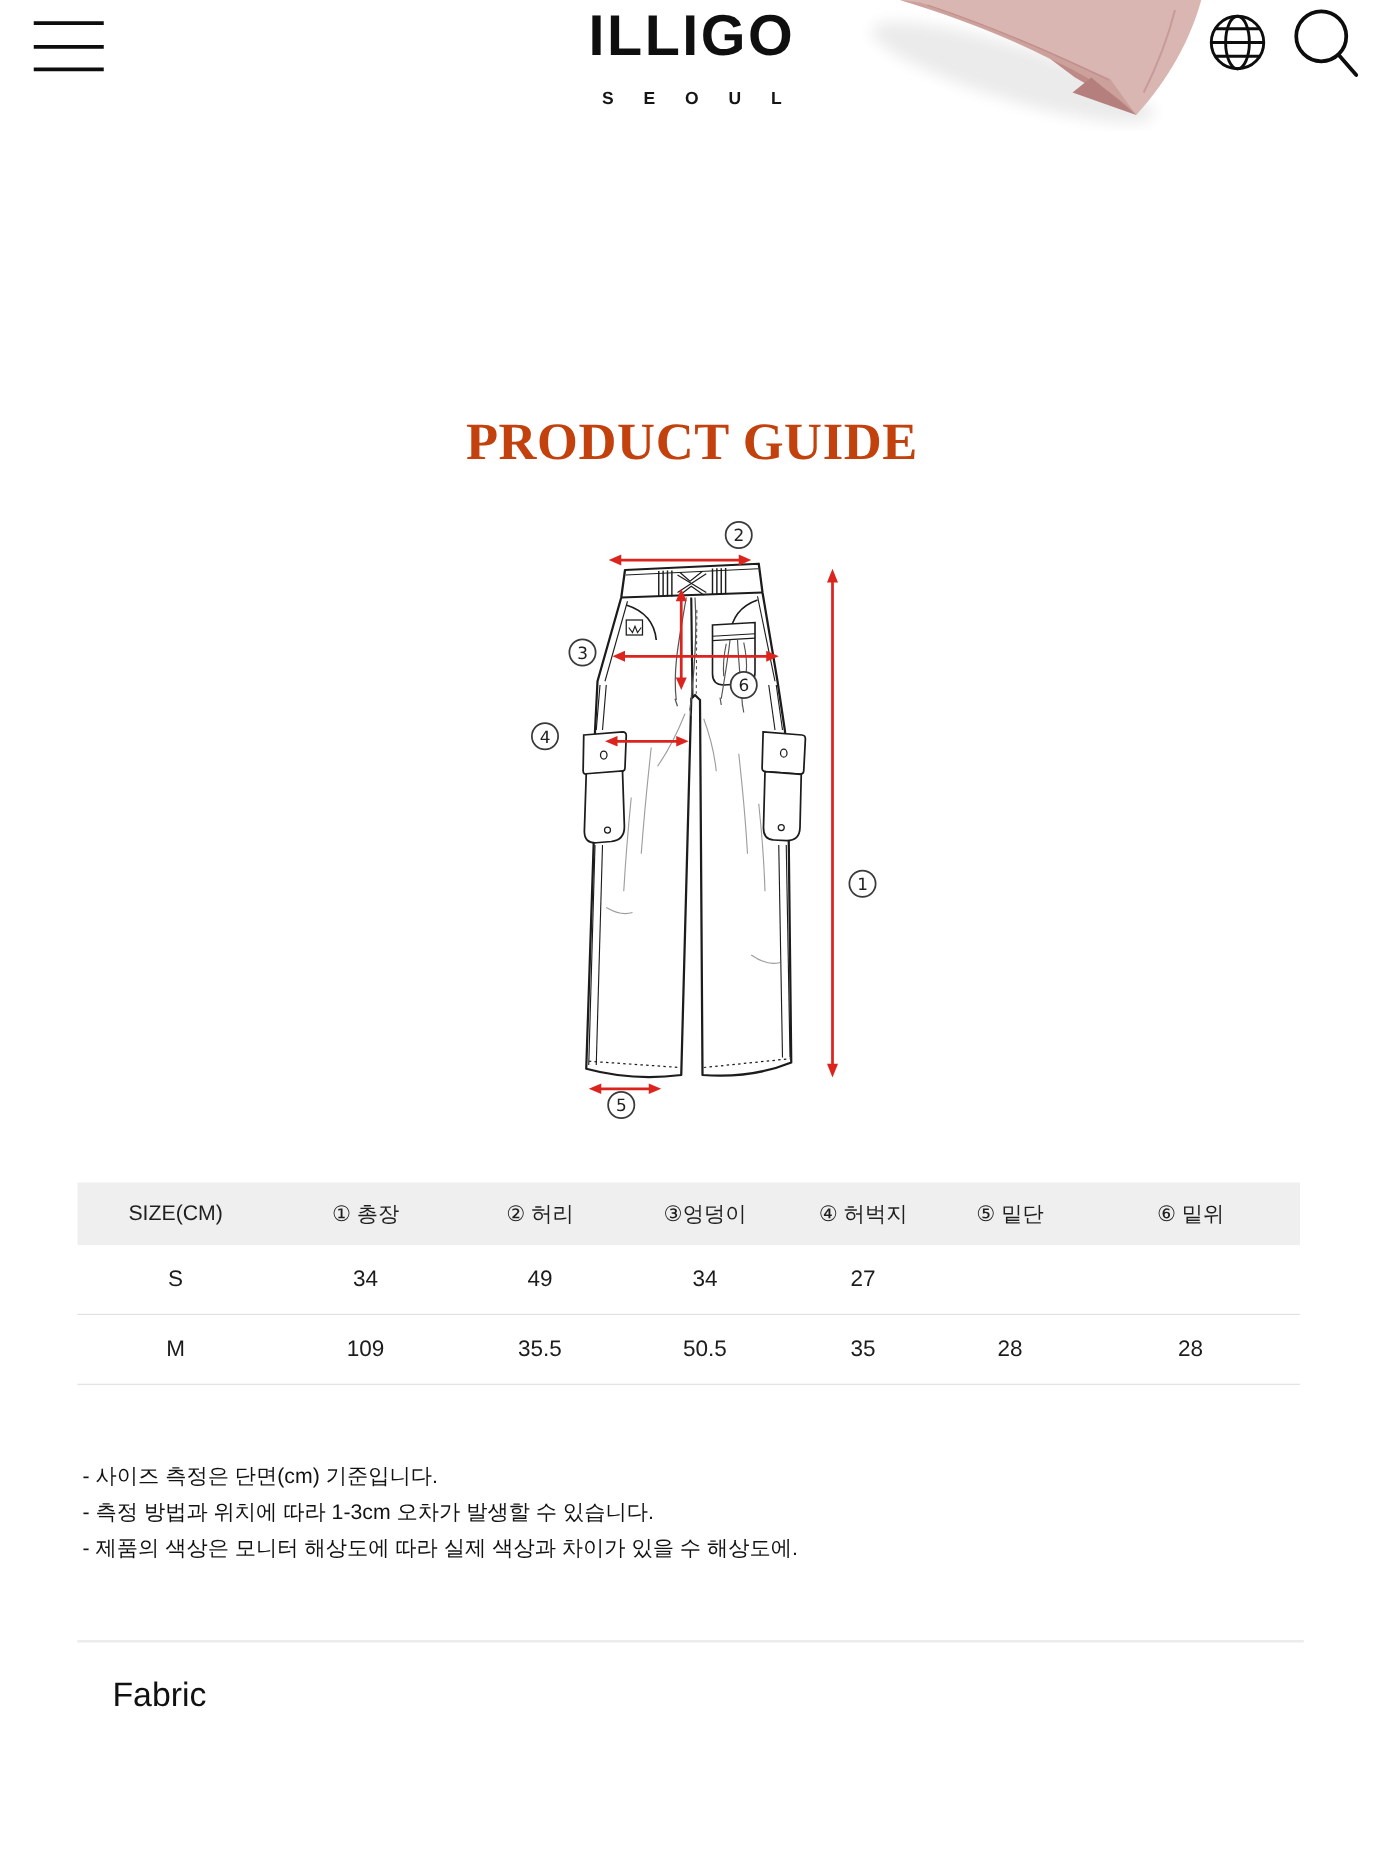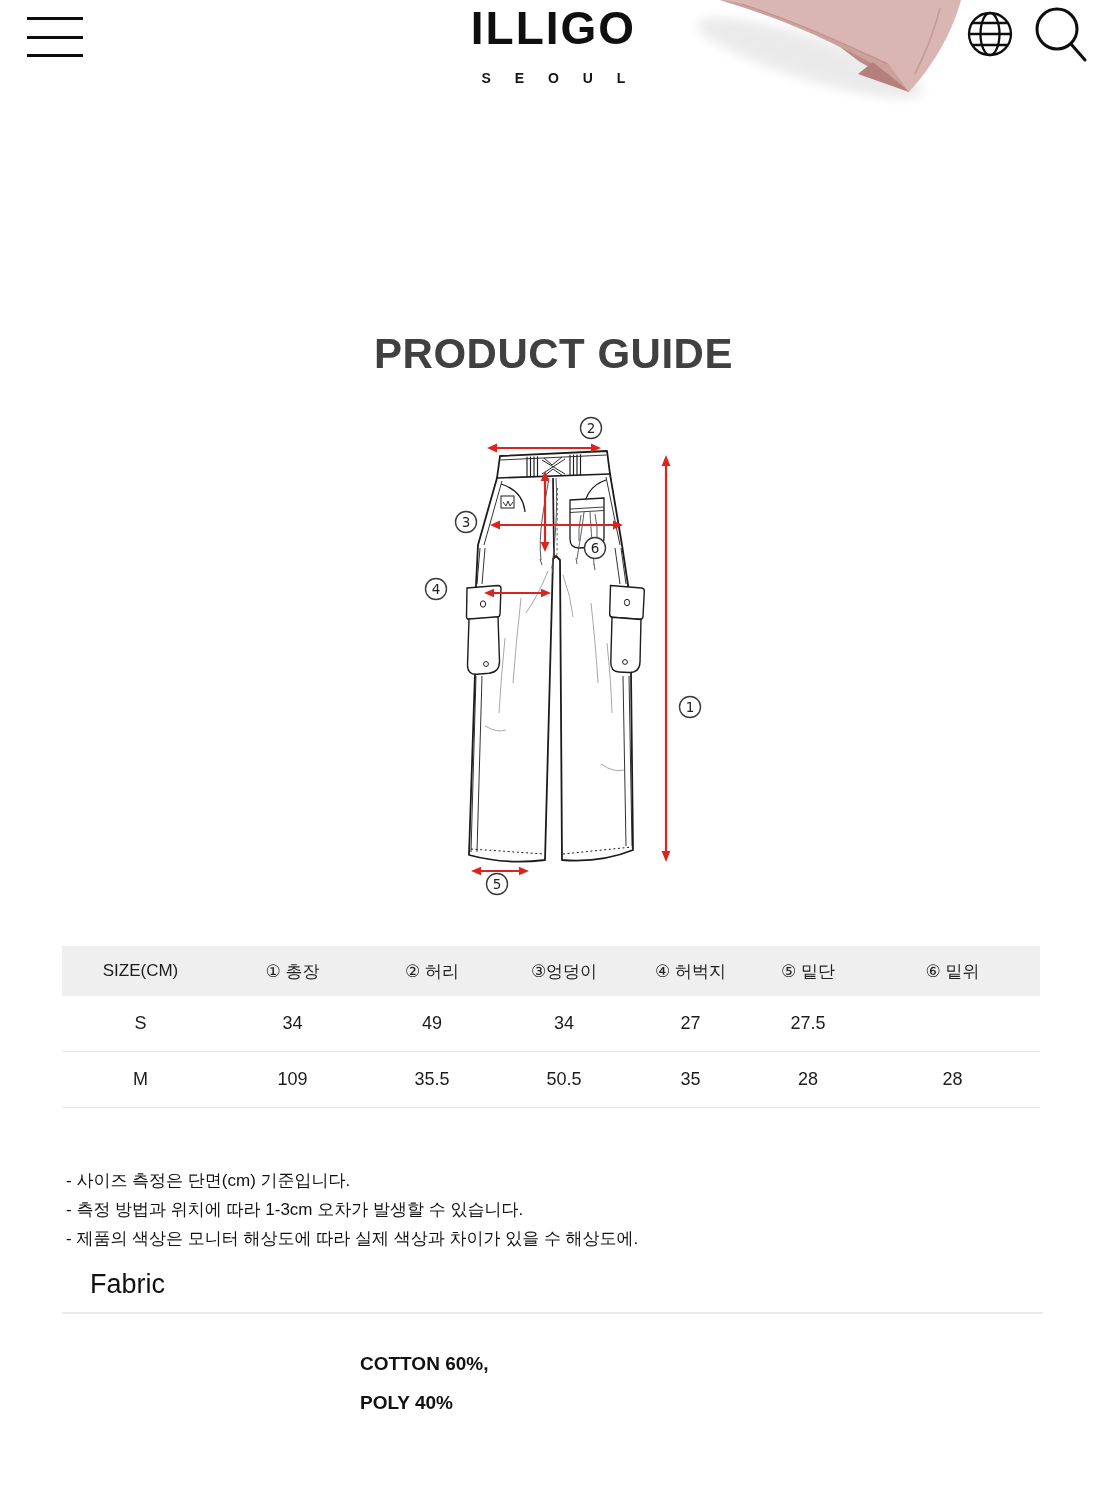--- a/index.html
+++ b/index.html
@@ -22,40 +22,40 @@
                      color:#151515; margin-top:20px; }
 
   .fabric-photo { position:absolute; left:690px; top:0; width:280px; height:105px; z-index:1; }
 
   .icon-btn { position:absolute; background:none; border:none; cursor:pointer; z-index:3; }
   .globe-btn { left:964px; top:8px; width:52px; height:52px; }
   .search-btn { left:1030px; top:4px; width:64px; height:64px; }
 
   
   .page-title { position:absolute; left:0; top:330px; width:100%; text-align:center;
-                font-size:42px; font-weight:600; letter-spacing:0.5px; color:#404040; }
+                font-size:42px; font-weight:600; letter-spacing:0.5px; color:#c2410c;font-family:Liberation Serif, serif; }
 
   
   .diagram { position:absolute; left:405px; top:408px; width:310px; height:500px; }
   svg text { font-family:"DejaVu Sans","Liberation Sans",sans-serif; }
 
   
   .size-table { position:absolute; left:62px; top:946px; width:978px; font-size:17px; }
   .t-row { display:grid; grid-template-columns:157px 147px 132px 132px 121px 114px 175px; }
   .t-head { background:#f0eff0; height:50px; font-weight:500; color:#1f1f1f; }
   .t-body-row { height:56px; border-bottom:1px solid #e3e3e3; font-size:18px; font-weight:500; color:#1c1c1c; }
   .t-cell { display:flex; align-items:center; justify-content:center; text-align:center; }
 
   
   .notes { position:absolute; left:66px; top:1166px; font-size:17px; font-weight:400;
            color:#121212; line-height:29px; }
 
   
   .divider { position:absolute; left:62px; top:1312px; width:981px; height:2px; background:#ececec; }
-  .fabric-label { position:absolute; left:90px; top:1269px; font-size:27px; font-weight:400; color:#111; }
+  .fabric-label { position:absolute; left:90px; top:1341px; font-size:27px; font-weight:400; color:#111; }
   .fabric-value { position:absolute; left:360px; top:1344px; font-size:19px; font-weight:700;
                   color:#111; line-height:39px; }
 </style>
 </head>
 <body>
 
 <div class="page">
 
   <button class="menu-btn" aria-label="menu">
     <span>
@@ -249,39 +249,34 @@
       <div class="t-cell">④ 허벅지</div>
       <div class="t-cell">⑤ 밑단</div>
       <div class="t-cell">⑥ 밑위</div>
     </div>
     <div class="t-row t-body-row">
       <div class="t-cell">S</div>
       <div class="t-cell">34</div>
       <div class="t-cell">49</div>
       <div class="t-cell">34</div>
       <div class="t-cell">27</div>
-      <div class="t-cell">27.5</div>
     </div>
     <div class="t-row t-body-row">
       <div class="t-cell">M</div>
       <div class="t-cell">109</div>
       <div class="t-cell">35.5</div>
       <div class="t-cell">50.5</div>
       <div class="t-cell">35</div>
       <div class="t-cell">28</div>
       <div class="t-cell">28</div>
     </div>
   </div>
 
   <div class="notes">
     <div>- 사이즈 측정은 단면(cm) 기준입니다.</div>
     <div>- 측정 방법과 위치에 따라 1-3cm 오차가 발생할 수 있습니다.</div>
     <div>- 제품의 색상은 모니터 해상도에 따라 실제 색상과 차이가 있을 수 해상도에.</div>
   </div>
 
   <div class="divider"></div>
   <div class="fabric-label">Fabric</div>
-  <div class="fabric-value">
-    <div>COTTON 60%,</div>
-    <div>POLY 40%</div>
-  </div>
 
 </div>
 
 </body></html>

